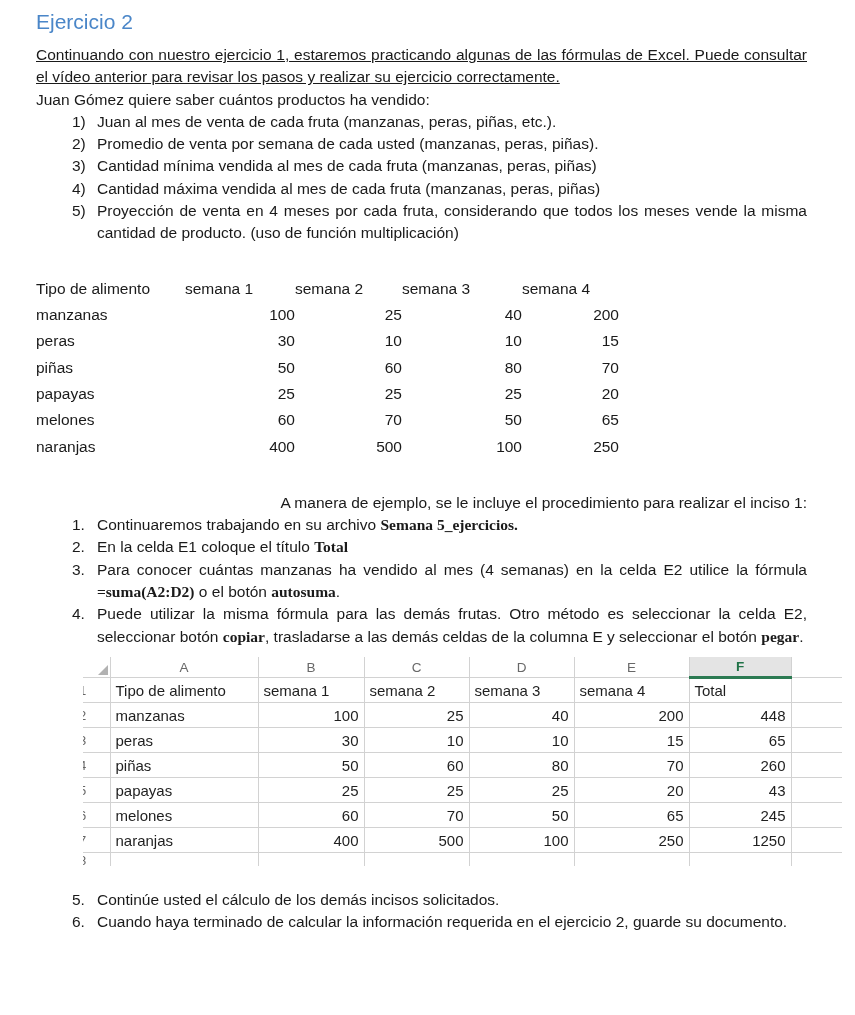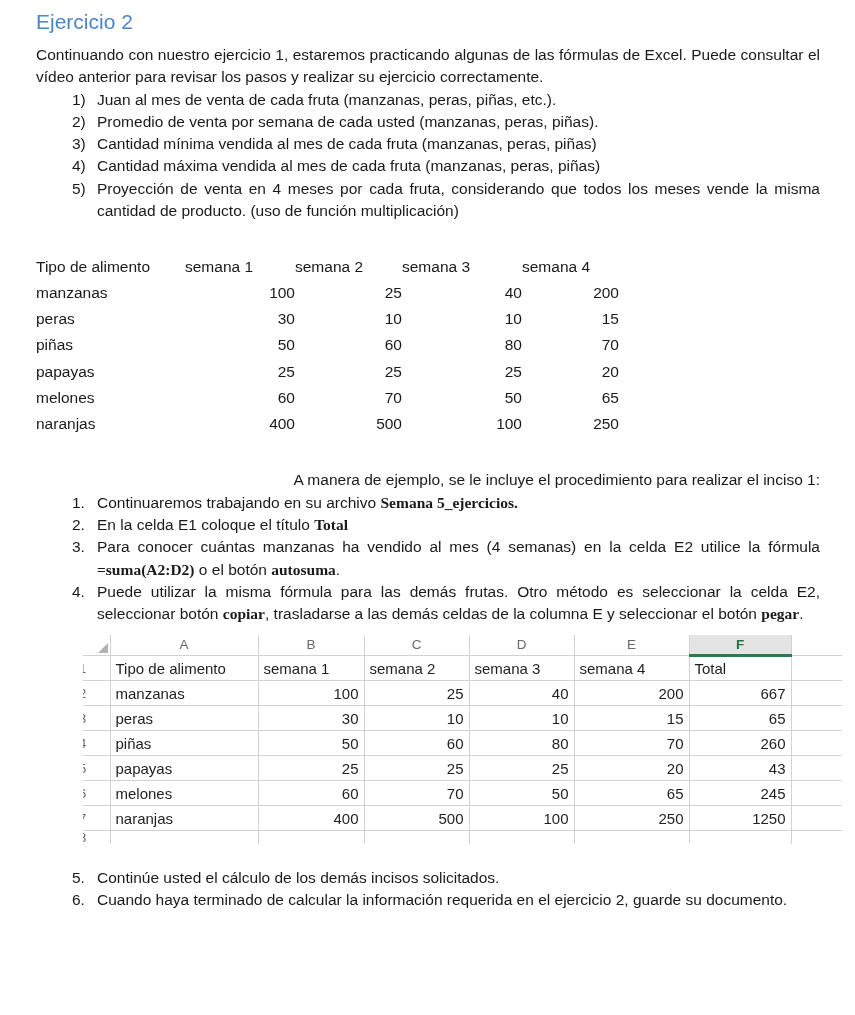--- a/index.html
+++ b/index.html
@@ -1,25 +1,25 @@
 <!DOCTYPE html>
 <html lang="es"><head>
 <meta charset="utf-8">
 <style>
   * { margin:0; padding:0; box-sizing:border-box; }
   html,body { background:#fff; }
   .page {
     position:relative; width:855px; height:1015px; overflow:hidden;
     background:#fff; color:#1a1a1a;
     font-family:"Liberation Sans", "DejaVu Sans", sans-serif;
-    padding:8px 35px 0 36px;
+    padding:8px 48px 0 36px;
   }
   h1.title { font-size:21px; font-weight:400; color:#4a86c8; margin:2px 0 10px; }
   .para { font-size:15.5px; line-height:22.3px; }
-  .just { text-align:justify; }
+  .just { text-align:justify;text-decoration:underline; }
   .list { margin-top:0; }
   .li { display:flex; font-size:15.5px; line-height:22.3px; }
   .li .num { flex:none; width:25px; margin-left:36px; }
   .li .txt { flex:1; text-align:justify; }
   b { font-weight:700;font-family:Liberation Serif, serif; }
 
   
   table.plain { border-collapse:collapse; table-layout:fixed; width:583px; margin-top:31px; }
   table.plain td { font-size:15.5px; height:26.3px; padding:0; vertical-align:middle; white-space:nowrap; }
   table.plain td.val { text-align:right; }
@@ -51,20 +51,21 @@
   .final-list { margin-top:23px; }
 </style>
 </head>
 <body>
 
 <div class="page">
 
   <h1 class="title">Ejercicio 2</h1>
 
   <p class="para just">Continuando con nuestro ejercicio 1, estaremos practicando algunas de las fórmulas de Excel. Puede consultar el vídeo anterior para revisar los pasos y realizar su ejercicio correctamente.</p>
+  <p class="para">Juan Gómez quiere saber cuántos productos ha vendido:</p>
 
   <div class="list">
     <div class="li">
       <span class="num">1)</span>
       <span class="txt">Juan al mes de venta de cada fruta (manzanas, peras, piñas, etc.).</span>
     </div>
     <div class="li">
       <span class="num">2)</span>
       <span class="txt">Promedio de venta por semana de cada usted (manzanas, peras, piñas).</span>
     </div>
@@ -203,21 +204,21 @@
       </tr>
       <tr>
         <td class="rn">
               <span class="rnd">2</span>
             </td>
         <td class="lbl">manzanas</td>
         <td class="v">100</td>
         <td class="v">25</td>
         <td class="v">40</td>
         <td class="v">200</td>
-        <td class="v">667</td>
+        <td class="v">448</td>
         <td class="gc"></td>
       </tr>
       <tr>
         <td class="rn">
               <span class="rnd">3</span>
             </td>
         <td class="lbl">peras</td>
         <td class="v">30</td>
         <td class="v">10</td>
         <td class="v">10</td>

